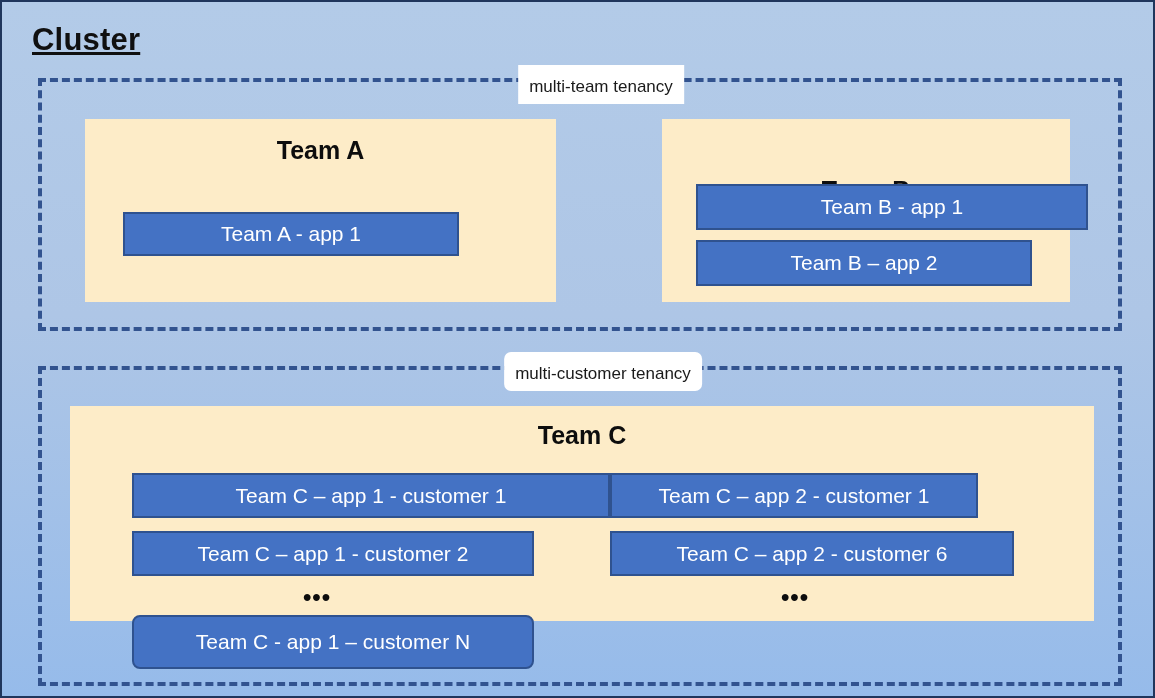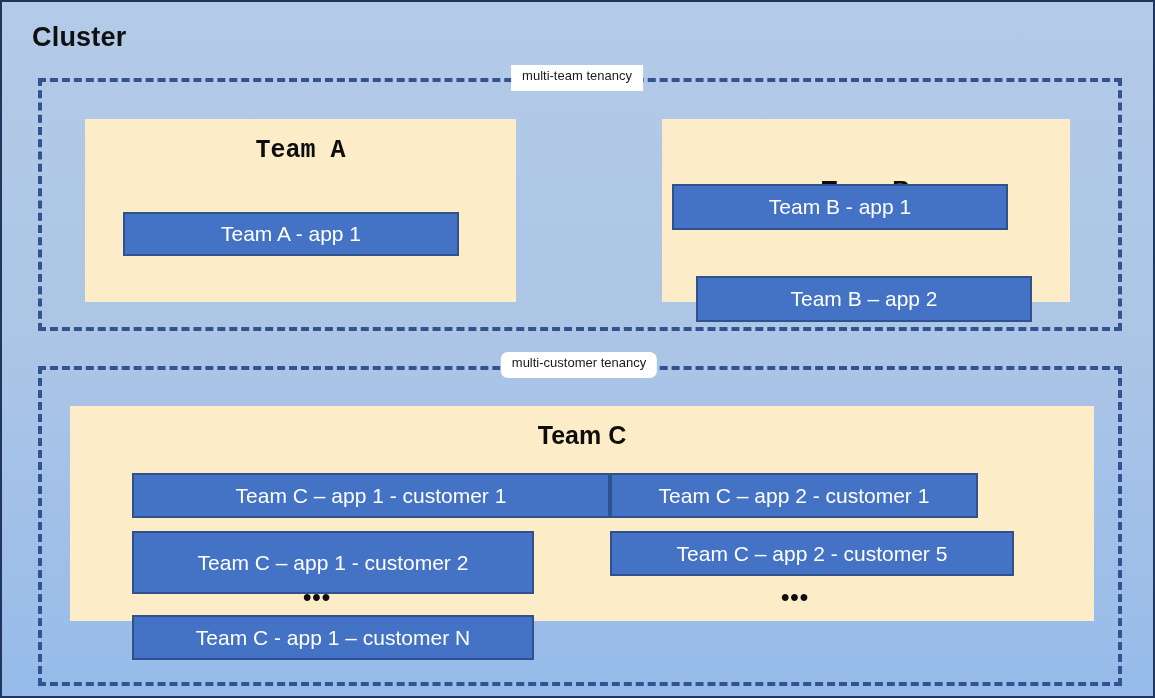--- a/index.html
+++ b/index.html
@@ -20,25 +20,26 @@
     border: 2px solid #20365c;
     background: linear-gradient(to bottom, #b3cbe8 0%, #aec6e6 45%, #96bbea 100%);
     overflow: hidden;
   }
 
   
   .cluster-title {
     position: absolute;
     left: 30px;
     top: 20px;
-    font-size: 27px;
+    font-size: 31px;
     font-weight: bold;
     color: #101010;
     letter-spacing: 0.2px;
     white-space: nowrap;
+    text-decoration: underline;
   }
 
   
   .tenancy-frame {
     position: absolute;
     box-sizing: border-box;
     border: 4px dashed #32538f;
     background: transparent;
   }
   #frame-multi-team {
@@ -52,26 +53,27 @@
     top: 364px;
     width: 1084px;
     height: 320px;
   }
 
   
   .frame-caption {
     position: absolute;
     background: #ffffff;
     color: #1a1a1a;
-    font-size: 13px;
+    font-size: 17px;
     line-height: 1;
-    padding: 4px 11px 9px 11px;
+    padding: 13px 11px 9px 11px;
     white-space: nowrap;
     transform: translateX(-50%);
     z-index: 5;
+    margin-left: 24px;
   }
   #caption-multi-team {
     left: 575px;
     top: 63px;
   }
   #caption-multi-customer {
     left: 577px;
     top: 350px;
     border-radius: 7px;
   }
@@ -79,23 +81,22 @@
   
   .team-box {
     position: absolute;
     box-sizing: border-box;
     background: #fdecc8;
     z-index: 3;
   }
   #team-box-a {
     left: 83px;
     top: 117px;
-    width: 431px;
+    width: 471px;
     height: 183px;
-    font-family: Liberation Mono, monospace;
   }
   #team-box-b {
     left: 660px;
     top: 117px;
     width: 408px;
     height: 183px;
   }
   #team-box-c {
     left: 68px;
     top: 404px;
@@ -126,27 +127,27 @@
     align-items: center;
     justify-content: center;
     white-space: nowrap;
     z-index: 4;
   }
 
   
   #app-a-1 { left: 121px; top: 210px; width: 336px; height: 44px; }
 
   
-  #app-b-1 { left: 670px; top: 182px; width: 336px; height: 46px; }
-  #app-b-2 { left: 694px; top: 238px; width: 336px; height: 46px; margin-top: 36px; }
+  #app-b-1 { left: 694px; top: 182px; width: 392px; height: 46px; }
+  #app-b-2 { left: 694px; top: 238px; width: 336px; height: 46px; }
 
   
   #app-c-1-1 { left: 130px; top: 471px; width: 478px; height: 45px; }
-  #app-c-1-2 { left: 130px; top: 529px; width: 402px; height: 63px; }
-  #app-c-1-n { left: 130px; top: 613px; width: 402px; height: 45px; }
+  #app-c-1-2 { left: 130px; top: 529px; width: 402px; height: 45px; }
+  #app-c-1-n { left: 130px; top: 613px; width: 402px; height: 54px; border-radius: 8px; }
 
   
   #app-c-2-1 { left: 608px; top: 471px; width: 368px; height: 45px; }
   #app-c-2-2 { left: 608px; top: 529px; width: 404px; height: 45px; }
   #app-c-2-n { left: 608px; top: 613px; width: 404px; height: 45px; }
 
   
   .ellipsis {
     position: absolute;
     font-size: 24px;
@@ -190,16 +191,16 @@
   <div class="team-box" id="team-box-c">
     <div class="team-title">Team C</div>
   </div>
 
   <div class="app-bar" id="app-c-1-1">Team C – app 1 - customer 1</div>
   <div class="app-bar" id="app-c-1-2">Team C – app 1 - customer 2</div>
   <div class="ellipsis" id="ellipsis-c-1">•••</div>
   <div class="app-bar" id="app-c-1-n">Team C - app 1 – customer N</div>
 
   <div class="app-bar" id="app-c-2-1">Team C – app 2 - customer 1</div>
-  <div class="app-bar" id="app-c-2-2">Team C – app 2 - customer 5</div>
+  <div class="app-bar" id="app-c-2-2">Team C – app 2 - customer 6</div>
   <div class="ellipsis" id="ellipsis-c-2">•••</div>
 
 </div>
 
 </body></html>

